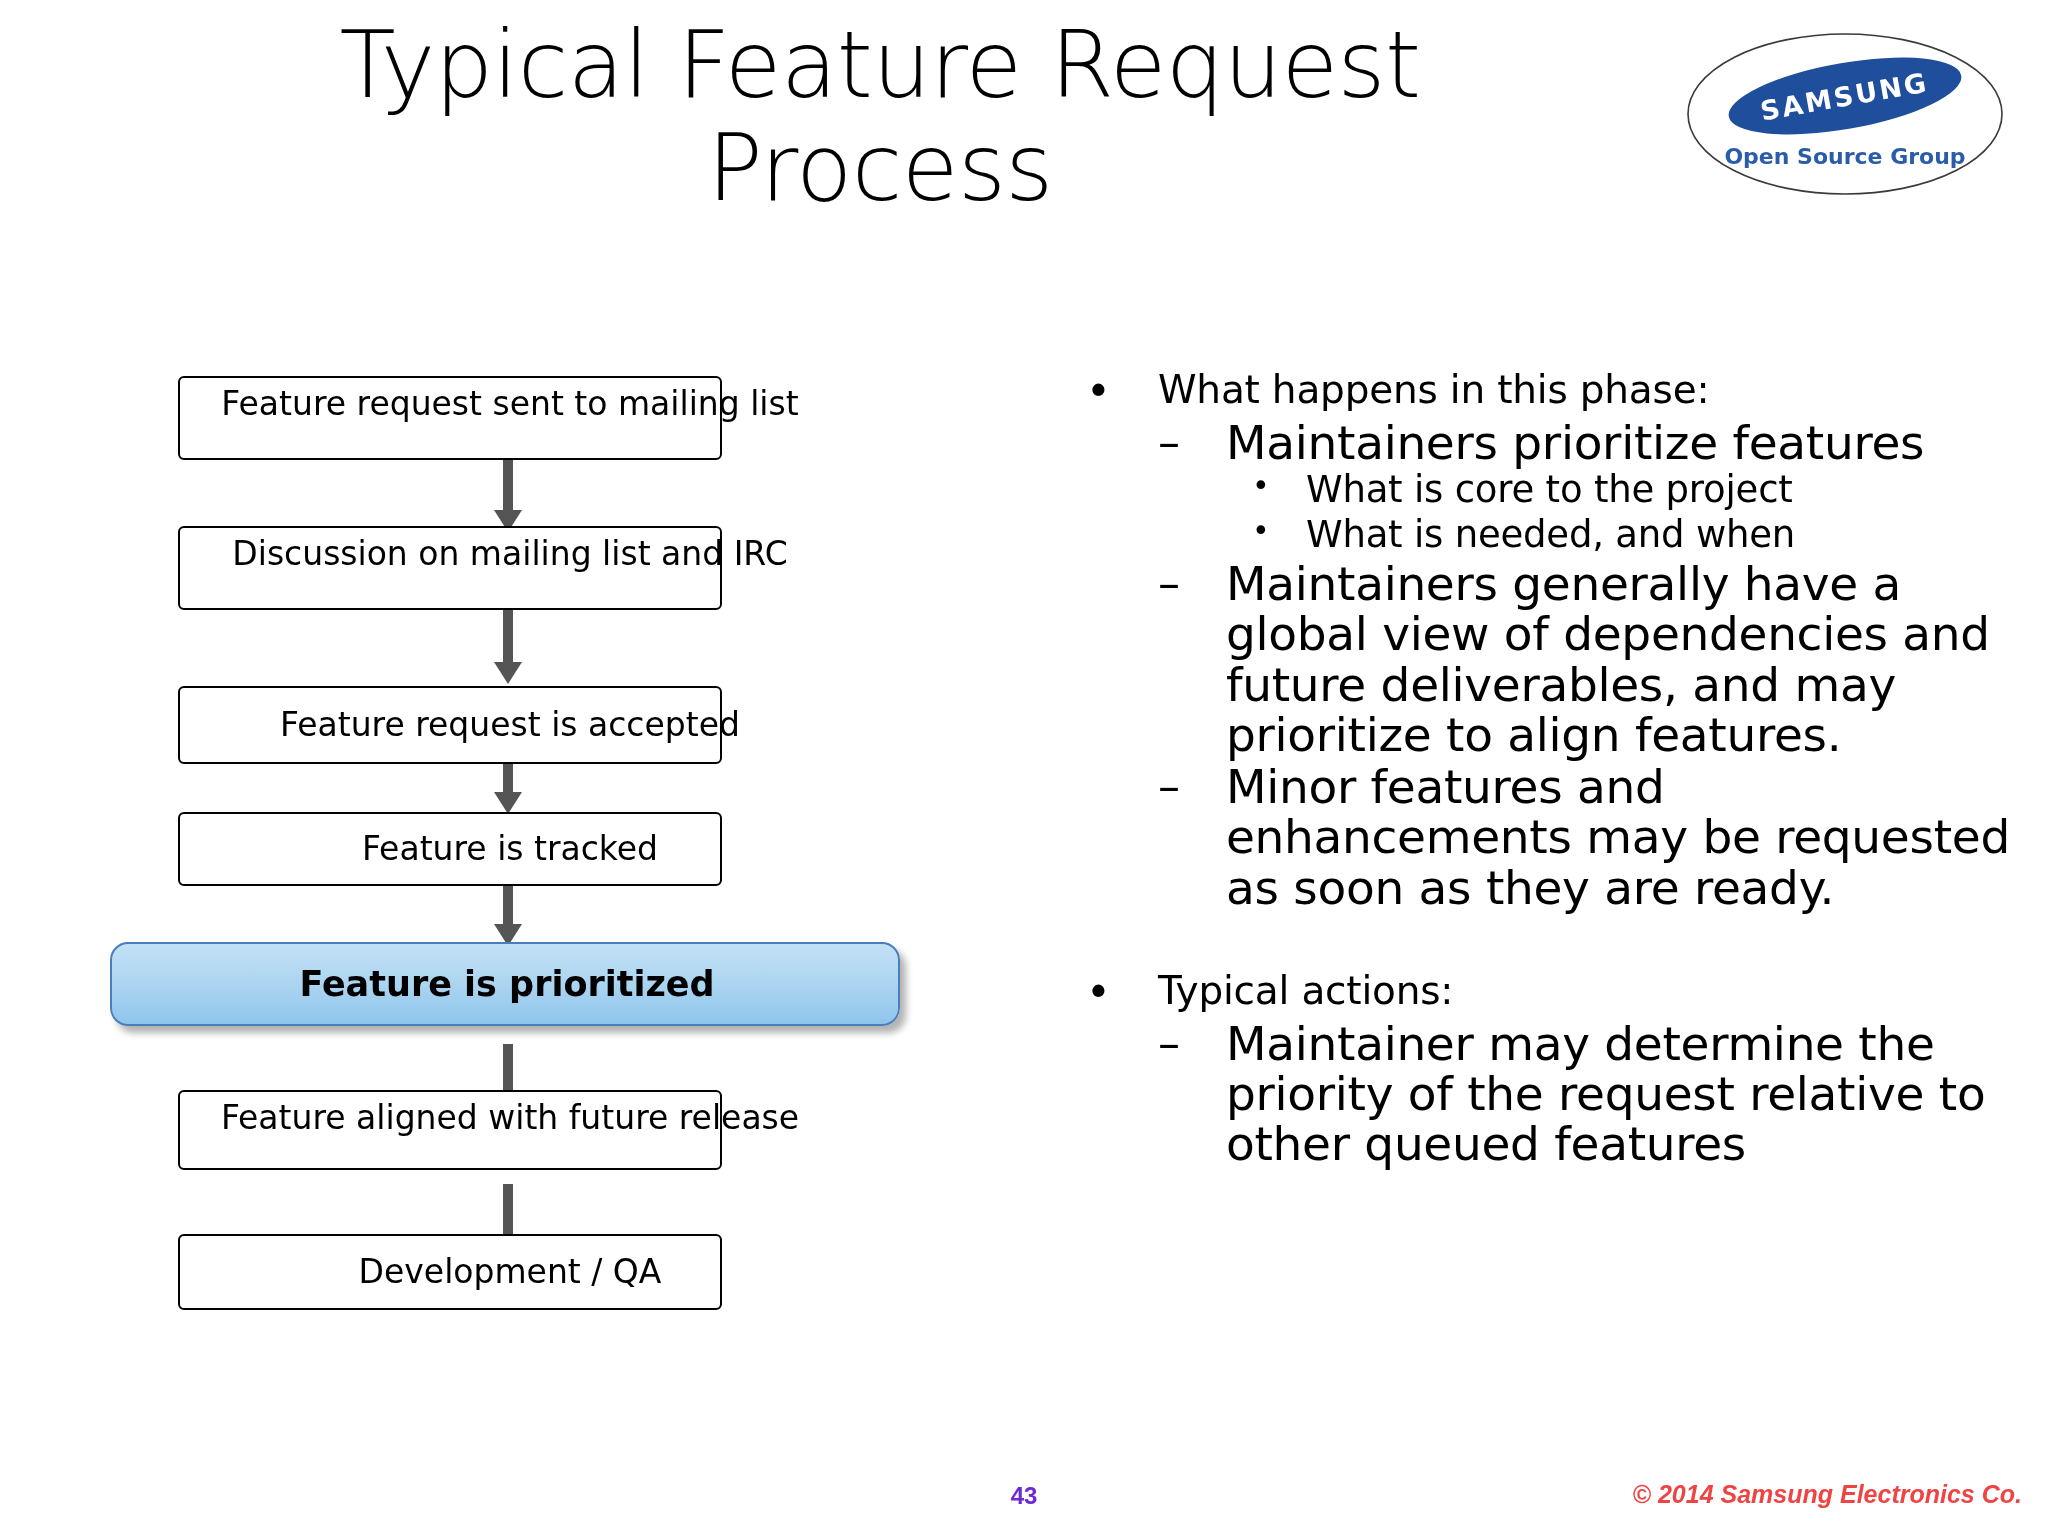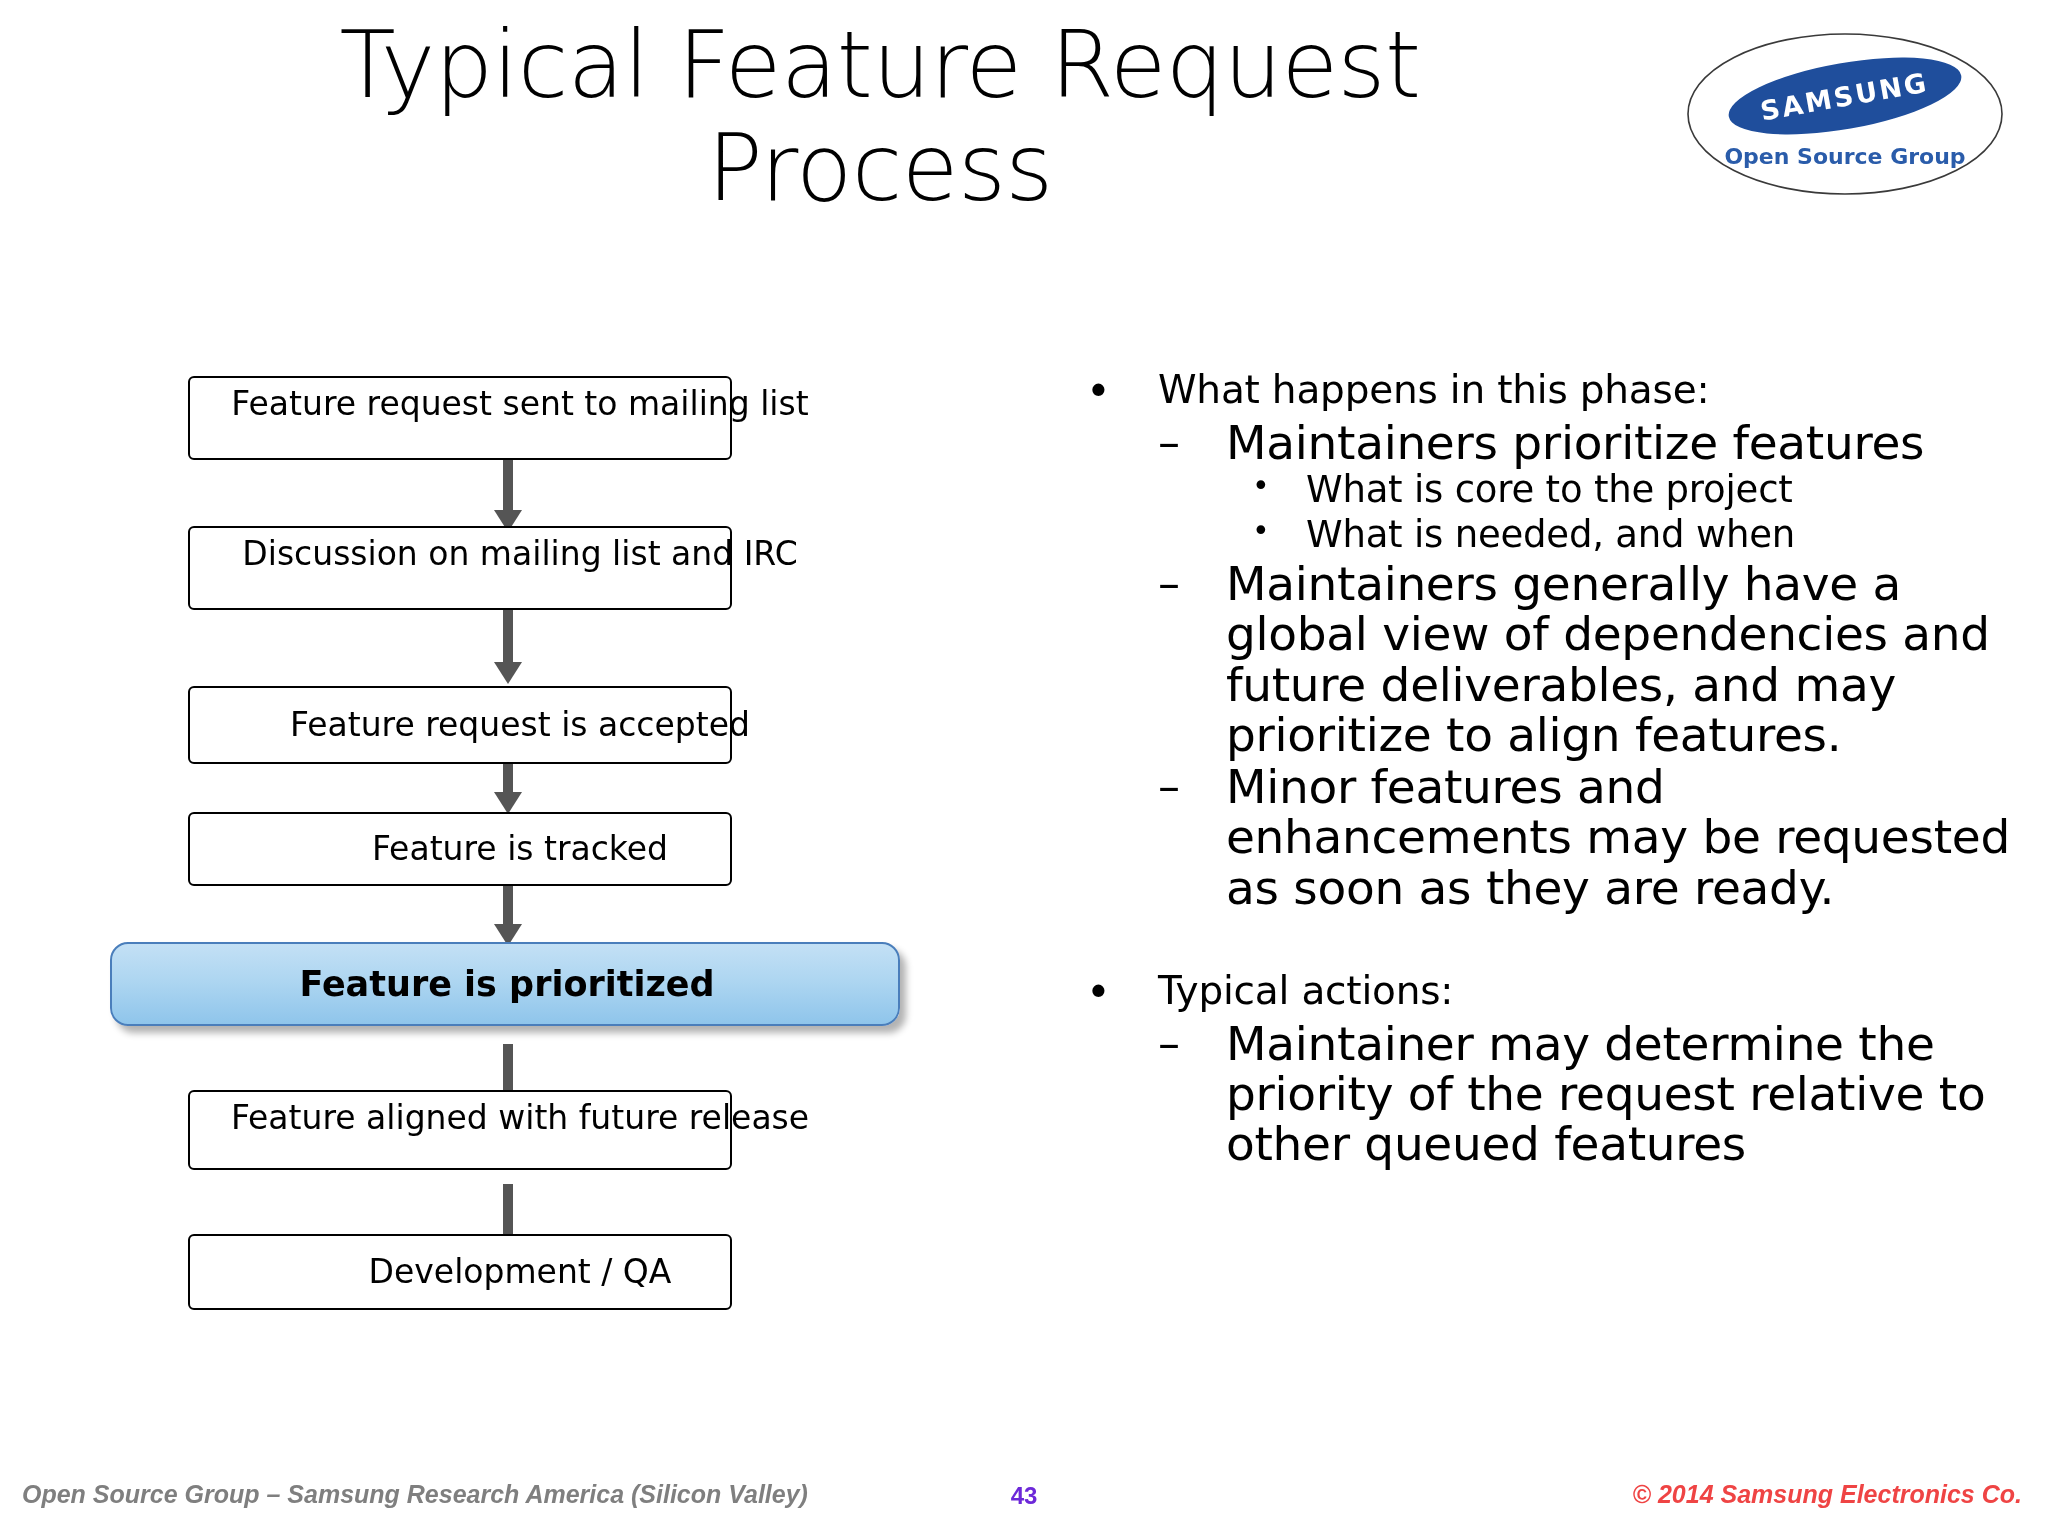--- a/index.html
+++ b/index.html
@@ -28,21 +28,21 @@
     position:absolute; left:1680px; top:24px;
     width:330px; height:180px;
   }
   .logo svg{ display:block; width:330px; height:180px; }
 
   
   .flow{ position:absolute; left:0px; top:0px; width:960px; height:1400px; }
 
   .node{
     position:absolute;
-    left:188px; width:544px;
+    left:178px; width:544px;
     border:2.5px solid #000;
     border-radius:6px;
     background:#fff;
     z-index:2;
   }
   .node .node-label{
     display:block;
     width:640px;
     margin:0 auto;
     text-align:center;
@@ -256,18 +256,17 @@
       <span class="b-text">Typical actions:</span>
     </div>
 
     <div class="b-row lvl2">
       <span class="b-mark">–</span>
       <span class="b-text">Maintainer may determine the priority of the request relative  to other queued features</span>
     </div>
   </div>
 
   <div class="footer">
-    <span class="footer-left">Open Source Group –  Samsung Research America (Silicon Valley)</span>
     <span class="footer-page">43</span>
     <span class="footer-right">© 2014 Samsung Electronics Co.</span>
   </div>
 
 </div>
 
 </body></html>

